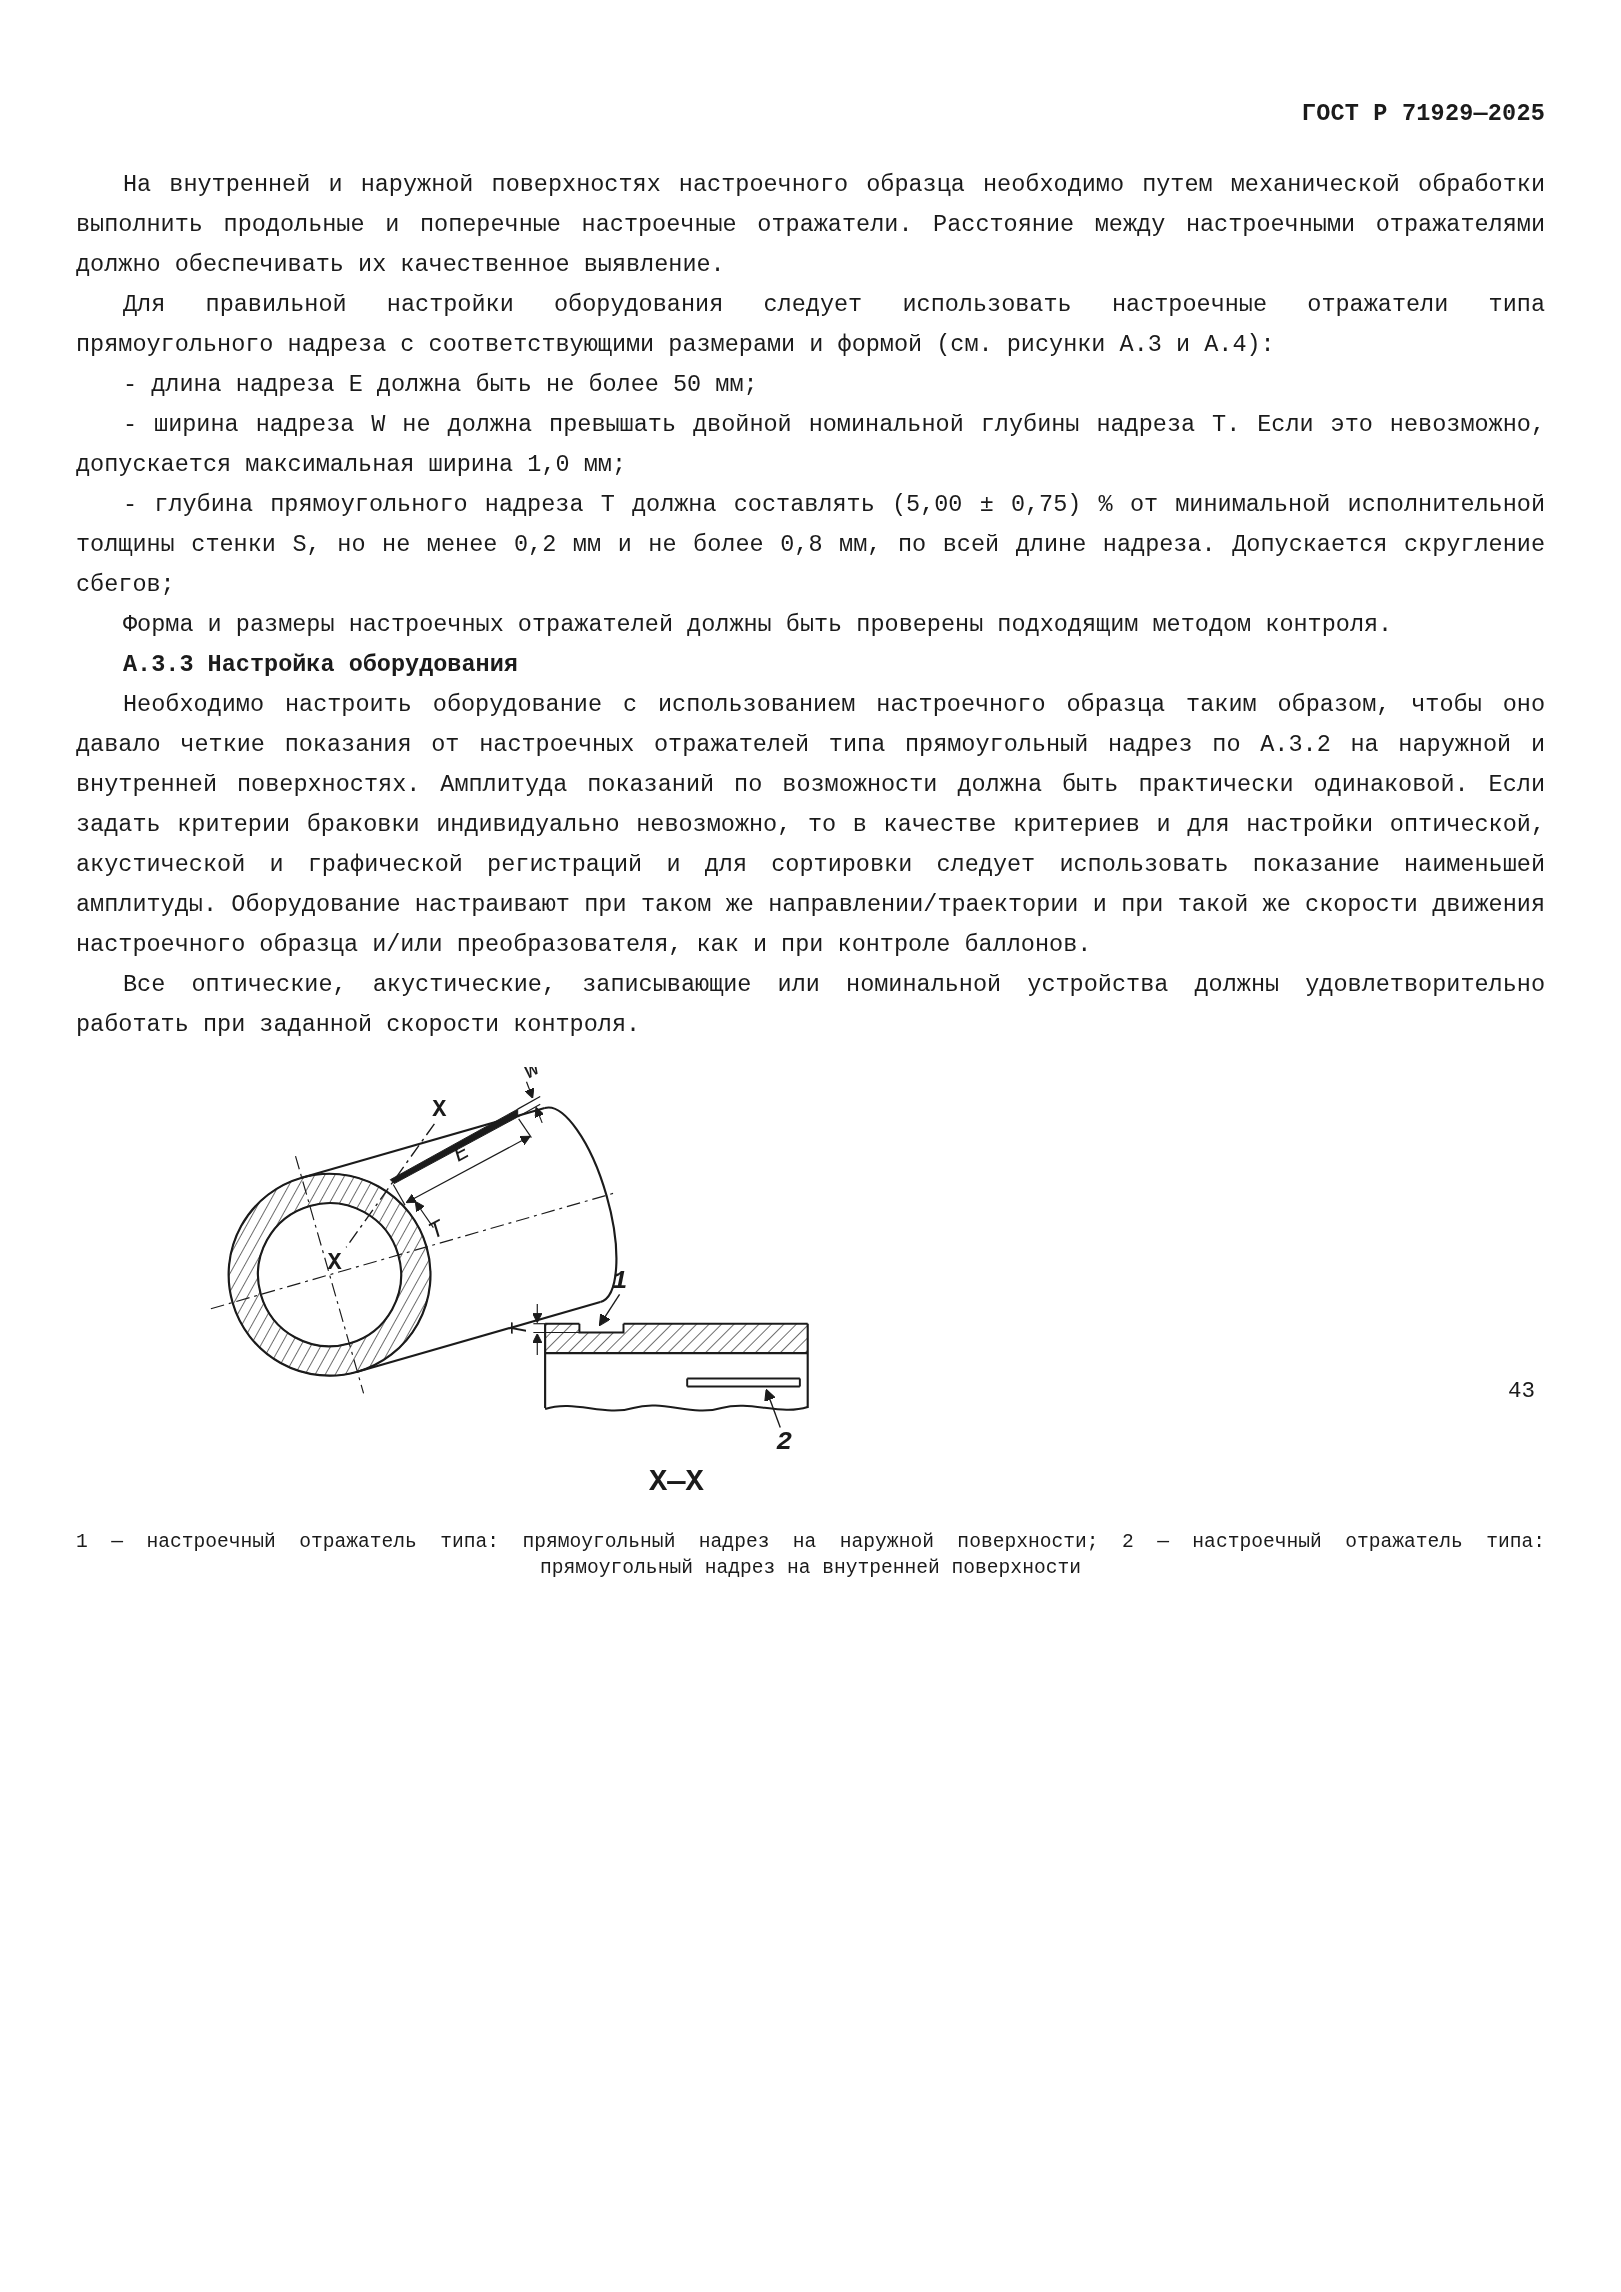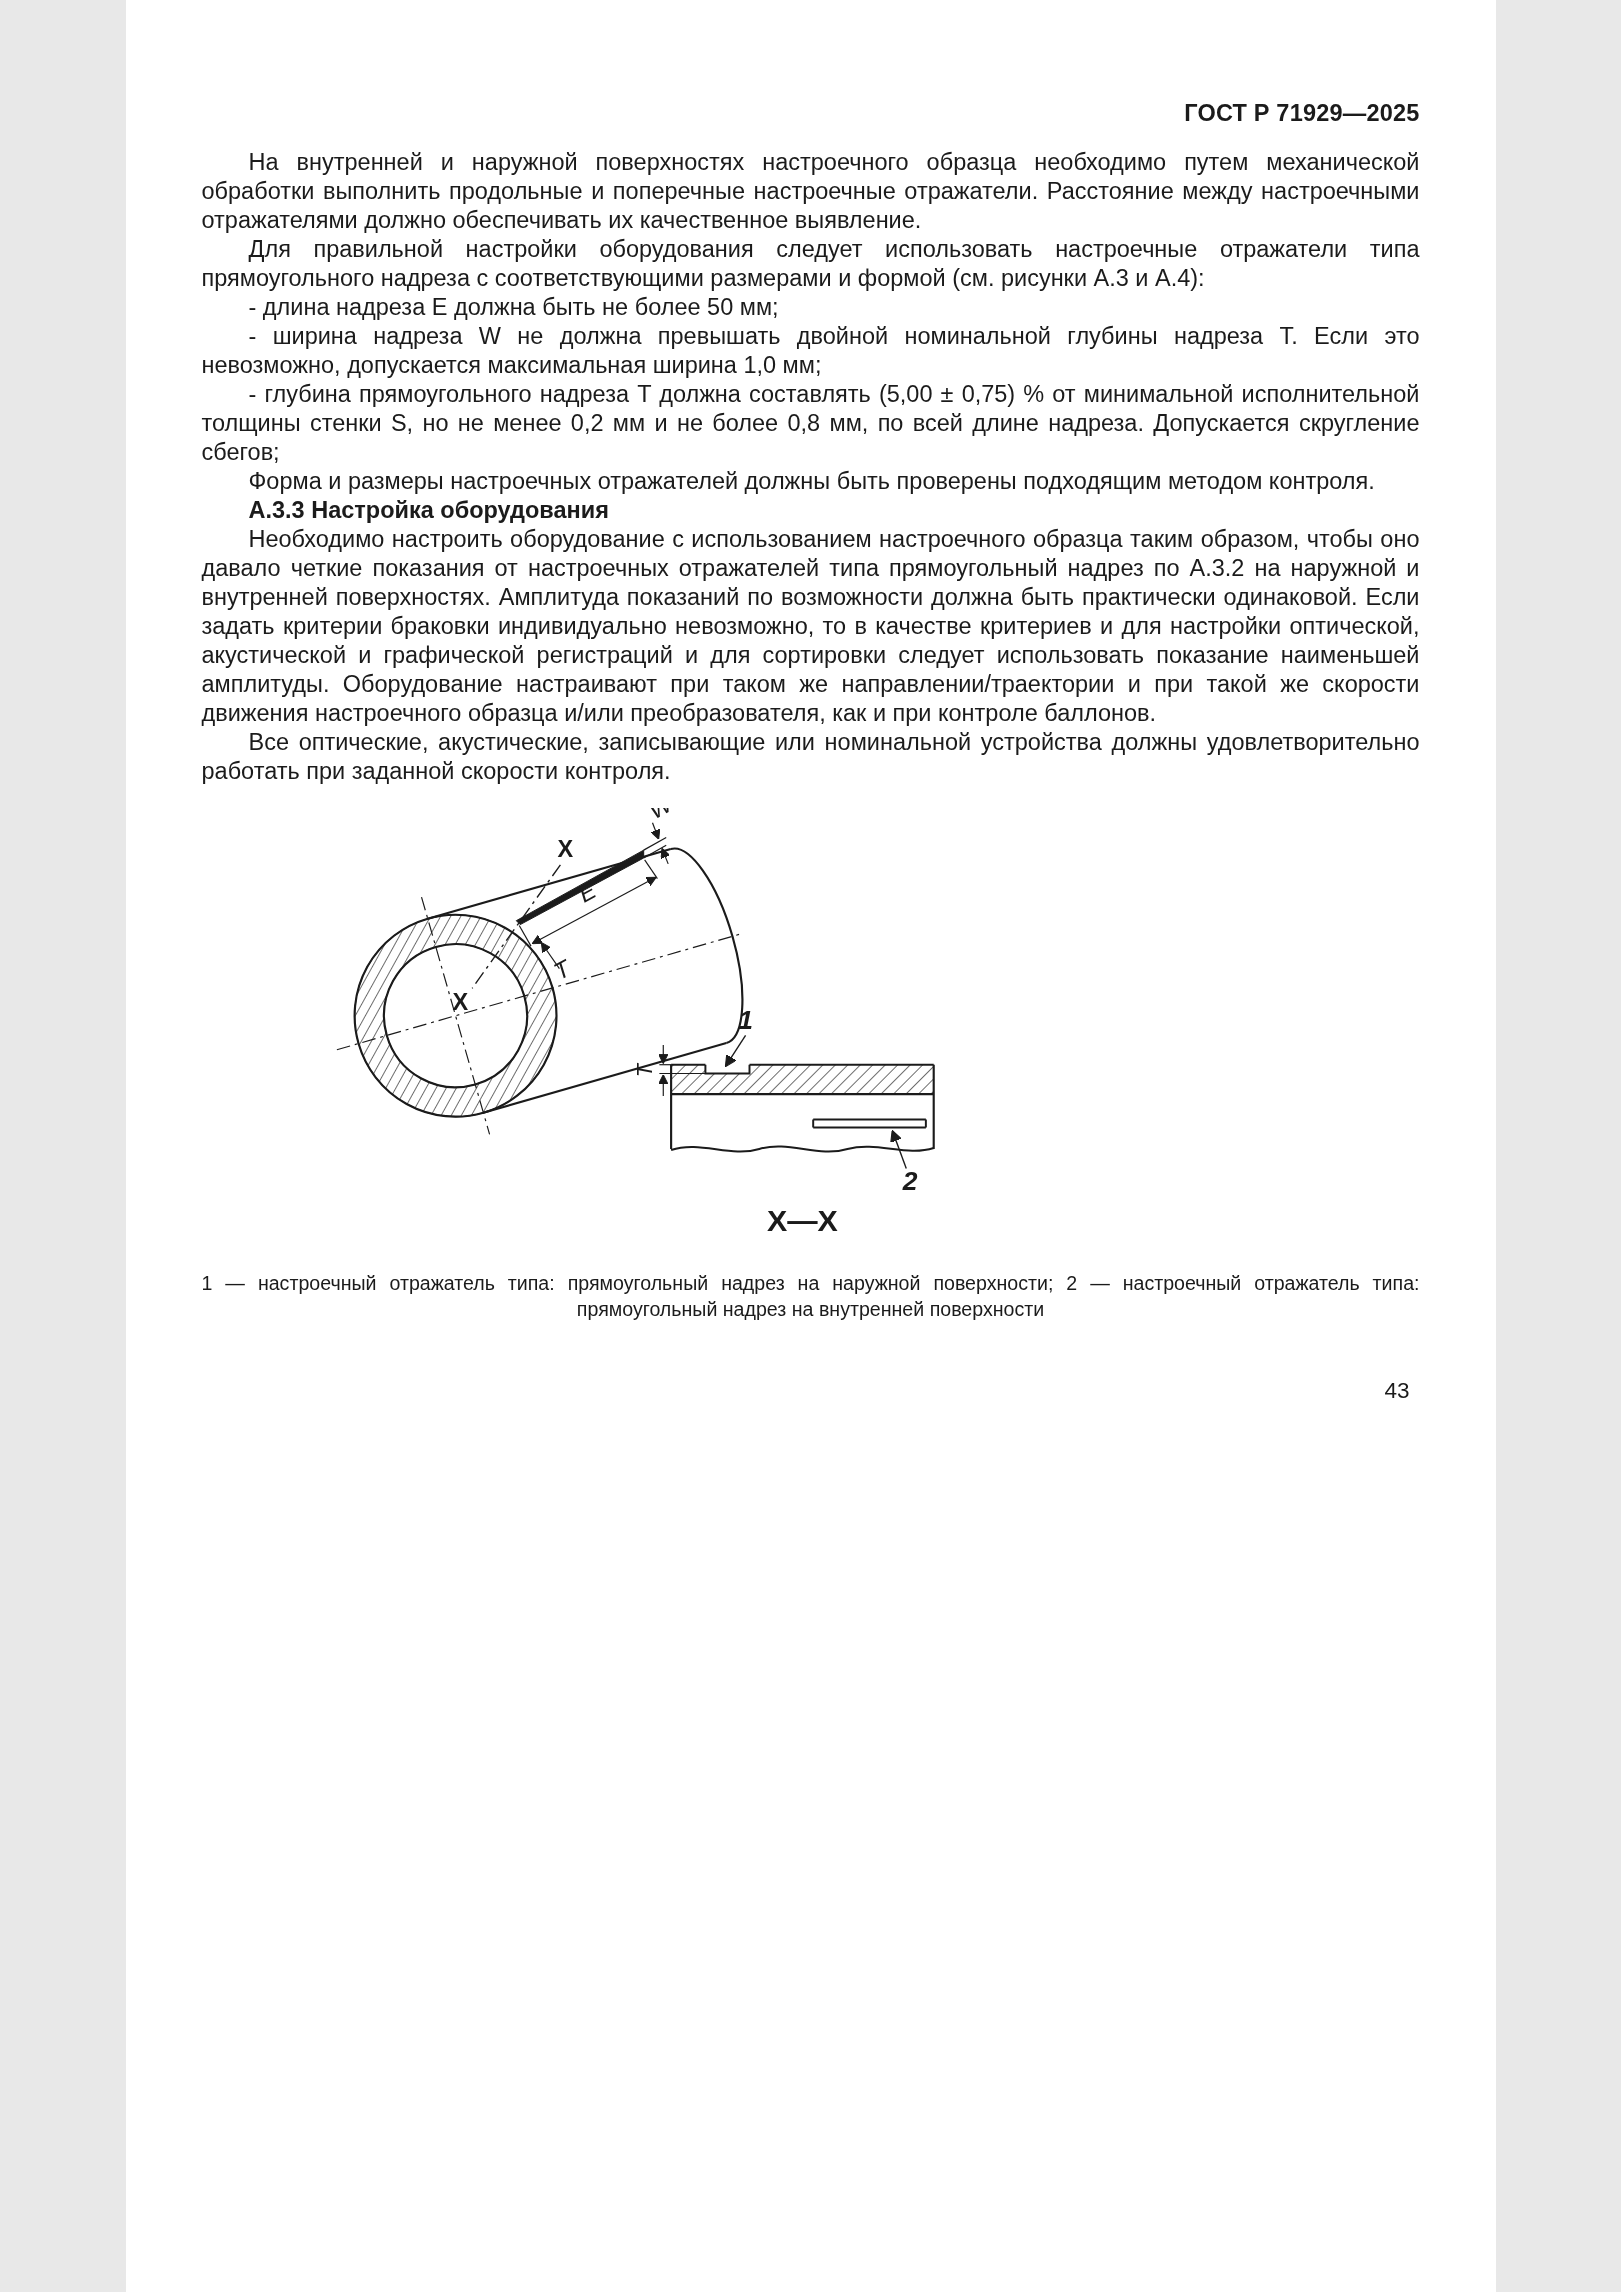--- a/index.html
+++ b/index.html
@@ -1,33 +1,33 @@
 <!DOCTYPE html>
 <html><head>
 <meta charset="utf-8">
 <style>
   html,body { margin:0; padding:0; background:#e8e8e8; }
   .page {
     position:relative;
-    width:1370px; height:2293px;
+    width:1621px; height:2293px;
     margin:0 auto;
     background:#ffffff;
-    font-family:Liberation Sans, sans-serif;
+    font-family:Liberation Mono, monospace;
     color:#1b1b1b;
     overflow:hidden;
   }
   .content { position:absolute; left:76px; right:76px; top:0; }
   .doc-header {
     margin-top:100px;
     text-align:right;
     font-weight:bold;
     font-size:23.5px;
     letter-spacing:0.2px;
   }
-  .body-text { margin-top:21px; font-size:23.5px; line-height:29px; text-align:justify; }
+  .body-text { margin-top:38px; font-size:23.5px; line-height:40px; text-align:justify; }
   .body-text p { margin:0; text-indent:47px; }
   .body-text p.heading { font-weight:bold; }
   .figure-wrap { margin-top:21.6px; height:437px; position:relative; }
   .figure-wrap svg { display:block; margin-left:116px; }
   .fig-caption {
     margin-top:25.5px;
     font-size:19.6px;
     line-height:26px;
     text-align:justify;
     text-align-last:center;

